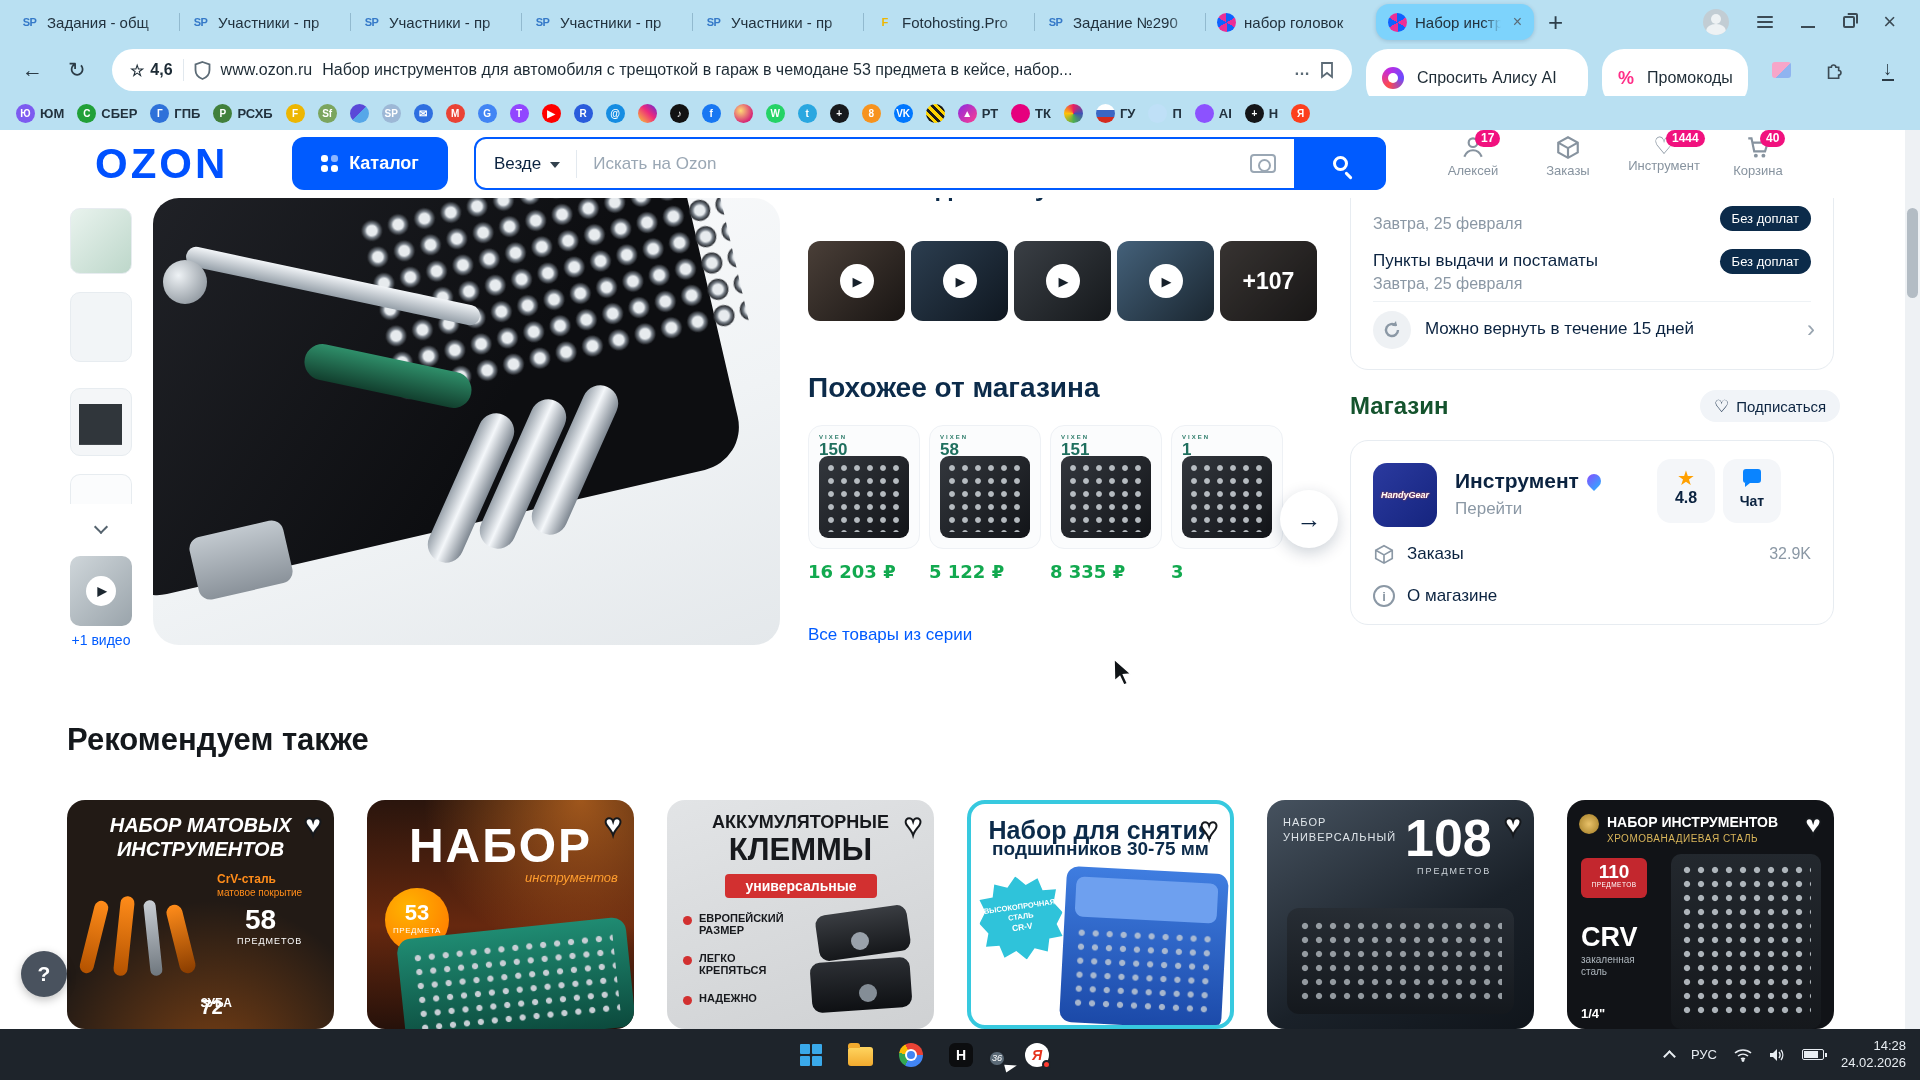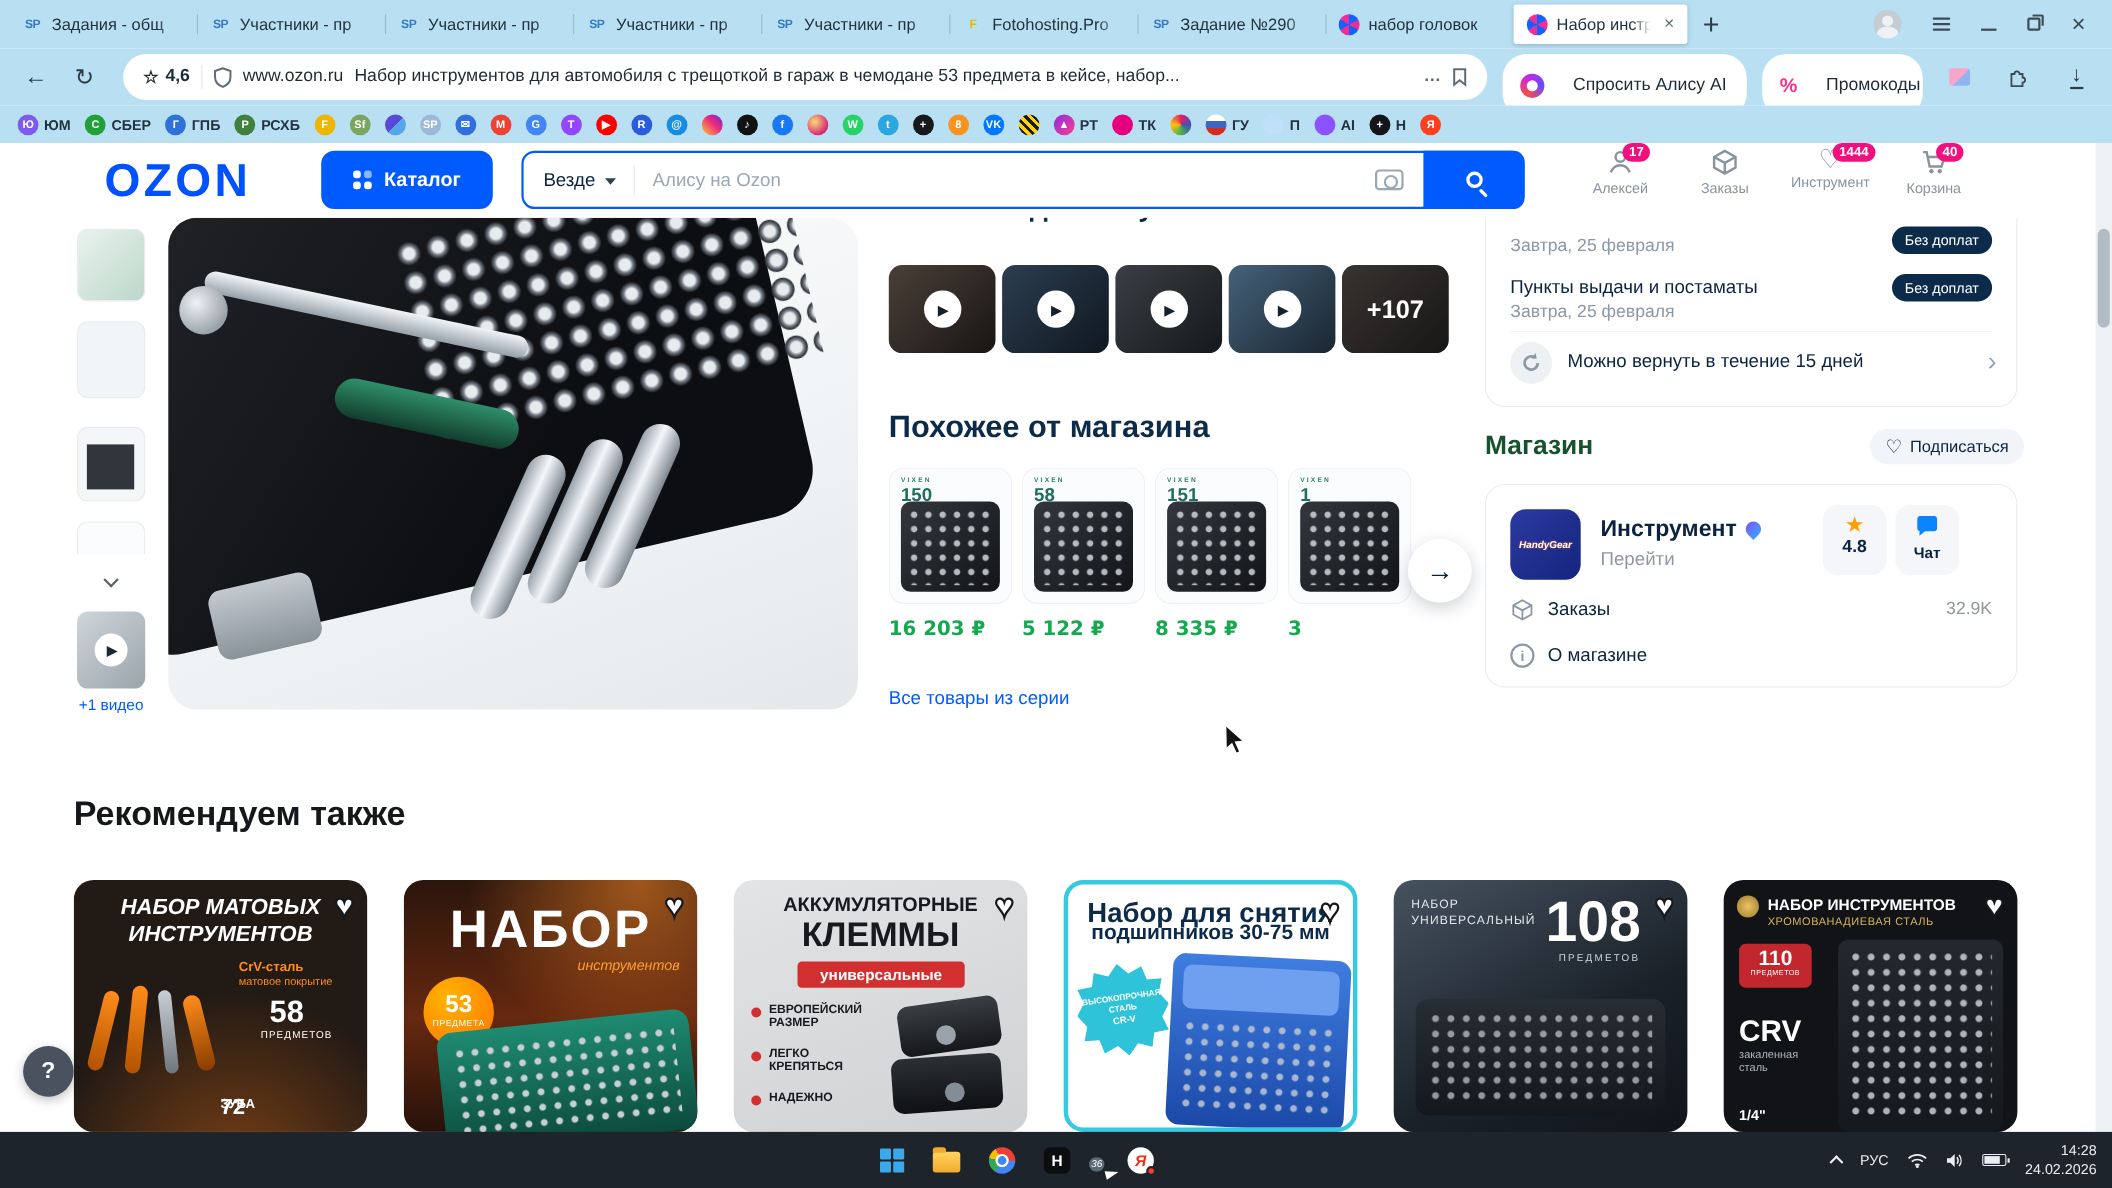--- a/index.html
+++ b/index.html
@@ -7,21 +7,21 @@
   #screen{position:relative;width:1920px;height:1080px;overflow:hidden;background:#fff}
 
   
   .tabbar{position:absolute;left:0;top:0;right:0;height:44px;background:#b9e0f2;display:flex;align-items:center;padding-left:8px}
   .tabs{display:flex;align-items:center;height:44px}
   .tab{display:flex;align-items:center;gap:8px;width:171px;padding:0 12px;height:44px;font-size:15px;color:#22323e;position:relative;cursor:default}
   .tab+.tab::before{content:"";position:absolute;left:0;top:13px;height:18px;width:1px;background:rgba(10,50,80,.22)}
   .tab .lbl{white-space:nowrap;overflow:hidden;flex:1;-webkit-mask-image:linear-gradient(90deg,#000 80%,transparent)}
   .fav{width:19px;height:19px;border-radius:5px;display:flex;align-items:center;justify-content:center;font-weight:800;font-size:11px;flex:0 0 auto;letter-spacing:-.5px}
   .fav:empty{border-radius:50%;background:conic-gradient(#0f62fe 0 60deg,#eb2f96 60deg 120deg,#0f62fe 120deg 180deg,#eb2f96 180deg 240deg,#0f62fe 240deg 300deg,#eb2f96 300deg 360deg)}
-  .tab.active{background:#ffffff;border-radius:3px;height:36px;width:158px;box-shadow:0 1px 4px rgba(0,40,80,.18)}
+  .tab.active{background:#7dd3fc;border-radius:13px;height:36px;width:158px;box-shadow:0 1px 4px rgba(0,40,80,.18)}
   .tab.active::before{display:none}
   .tclose{color:#5a6a75;font-size:16px;padding-left:4px}
   .newtab{font-size:26px;color:#2c3e4a;margin:0 14px;line-height:1}
   .winctl{margin-left:auto;display:flex;align-items:center;gap:28px;padding-right:24px;color:#3c4b55}
   .avatarc{width:26px;height:26px;border-radius:50%;background:#c2cdd4;position:relative;overflow:hidden}
   .avatarc::before{content:"";position:absolute;left:8px;top:5px;width:10px;height:10px;border-radius:50%;background:#eef2f4}
   .avatarc::after{content:"";position:absolute;left:3px;top:15px;width:20px;height:14px;border-radius:50%;background:#eef2f4}
   .menu3{display:flex;flex-direction:column;gap:3px}
   .menu3 b{width:16px;height:2px;background:#3c4b55;border-radius:1px}
   .wmin{width:14px;height:2px;background:#3c4b55;margin-top:10px}
@@ -29,21 +29,21 @@
   .wrest::before{content:"";position:absolute;right:-5px;top:-5px;width:12px;height:12px;border:2px solid #3c4b55;border-radius:2px;clip-path:polygon(35% 0,100% 0,100% 65%,80% 65%,80% 20%,35% 20%)}
   .wclose{font-size:22px;line-height:1}
 
   .addrbar{position:absolute;left:0;top:44px;right:0;height:52px;background:#b9e0f2;display:flex;align-items:center}
   .navbtn{font-size:21px;color:#2b3b46}
   .addrpill{position:absolute;left:112px;top:5px;width:1240px;height:42px;background:#fff;border-radius:22px;display:flex;align-items:center;gap:10px;padding:0 18px;font-size:16px;color:#1d2b35}
   .addrpill .sep{width:1px;height:22px;background:#e1e8ee}
   .rate{display:flex;gap:6px;align-items:center;font-weight:700}
   .urltxt{color:#1d2b35}
   .ptitle{white-space:nowrap;overflow:hidden;flex:1;-webkit-mask-image:linear-gradient(90deg,#000 92%,transparent)}
-  .pill{height:58px;border-radius:22px;background:#eef6fb;display:flex;align-items:center;gap:26px;padding:0 16px;font-size:16px;color:#1d2b35;position:absolute;top:5px}
+  .pill{height:58px;border-radius:22px;background:#eef6fb;display:flex;align-items:center;gap:13px;padding:0 16px;font-size:16px;color:#1d2b35;position:absolute;top:5px}
   .pill.white{background:#fff}
   .alice-ic{width:22px;height:22px;border-radius:50%;background:conic-gradient(from 210deg,#ff4a4a,#c22ae0,#6a4bff,#ff4a4a);position:relative}
   .alice-ic::after{content:"";position:absolute;inset:6px;border-radius:50%;background:#fff}
   .pct{color:#ff2e88;font-weight:800;font-size:18px}
   .wallp{width:19px;height:16px;border-radius:3px;background:linear-gradient(135deg,#f7a6c9 55%,#8fb4f0 55%)}
   .dl{font-size:19px;color:#2b3b46;border-bottom:2px solid #2b3b46;line-height:1.05;padding:0 1px}
 
   .bookmarks{position:absolute;left:0;top:96px;right:0;height:34px;background:#b9e0f2;display:flex;align-items:center;gap:13px;padding:0 16px;font-size:13px;color:#22323e;overflow:hidden}
   .bm{display:flex;align-items:center;gap:5px;flex:0 0 auto}
   .bm i{width:19px;height:19px;border-radius:50%;display:flex;align-items:center;justify-content:center;color:#fff;font-style:normal;font-weight:800;font-size:10px;overflow:hidden}
@@ -665,21 +665,21 @@
           <b></b>
         </span>
       <span>Каталог</span>
     </div>
     <div class="search">
       <span class="scope">
           <span>Везде</span>
           <i class="tri"></i>
         </span>
       <span class="vsep"></span>
-      <span class="sinput">Алису на Ozon</span>
+      <span class="sinput">Искать на Ozon</span>
       <span class="cam"></span>
       <span class="sbtn">
           <i class="mag"></i>
         </span>
     </div>
     <div class="onav" style="left:1427px">
       <svg width="26" height="26" viewBox="0 0 24 24">
           <circle cx="12" cy="8" r="4" fill="none" stroke="#87939f" stroke-width="2"></circle>
           <path d="M4 21c1.6-4 4.8-6 8-6s6.4 2 8 6" fill="none" stroke="#87939f" stroke-width="2"></path>
         </svg>

